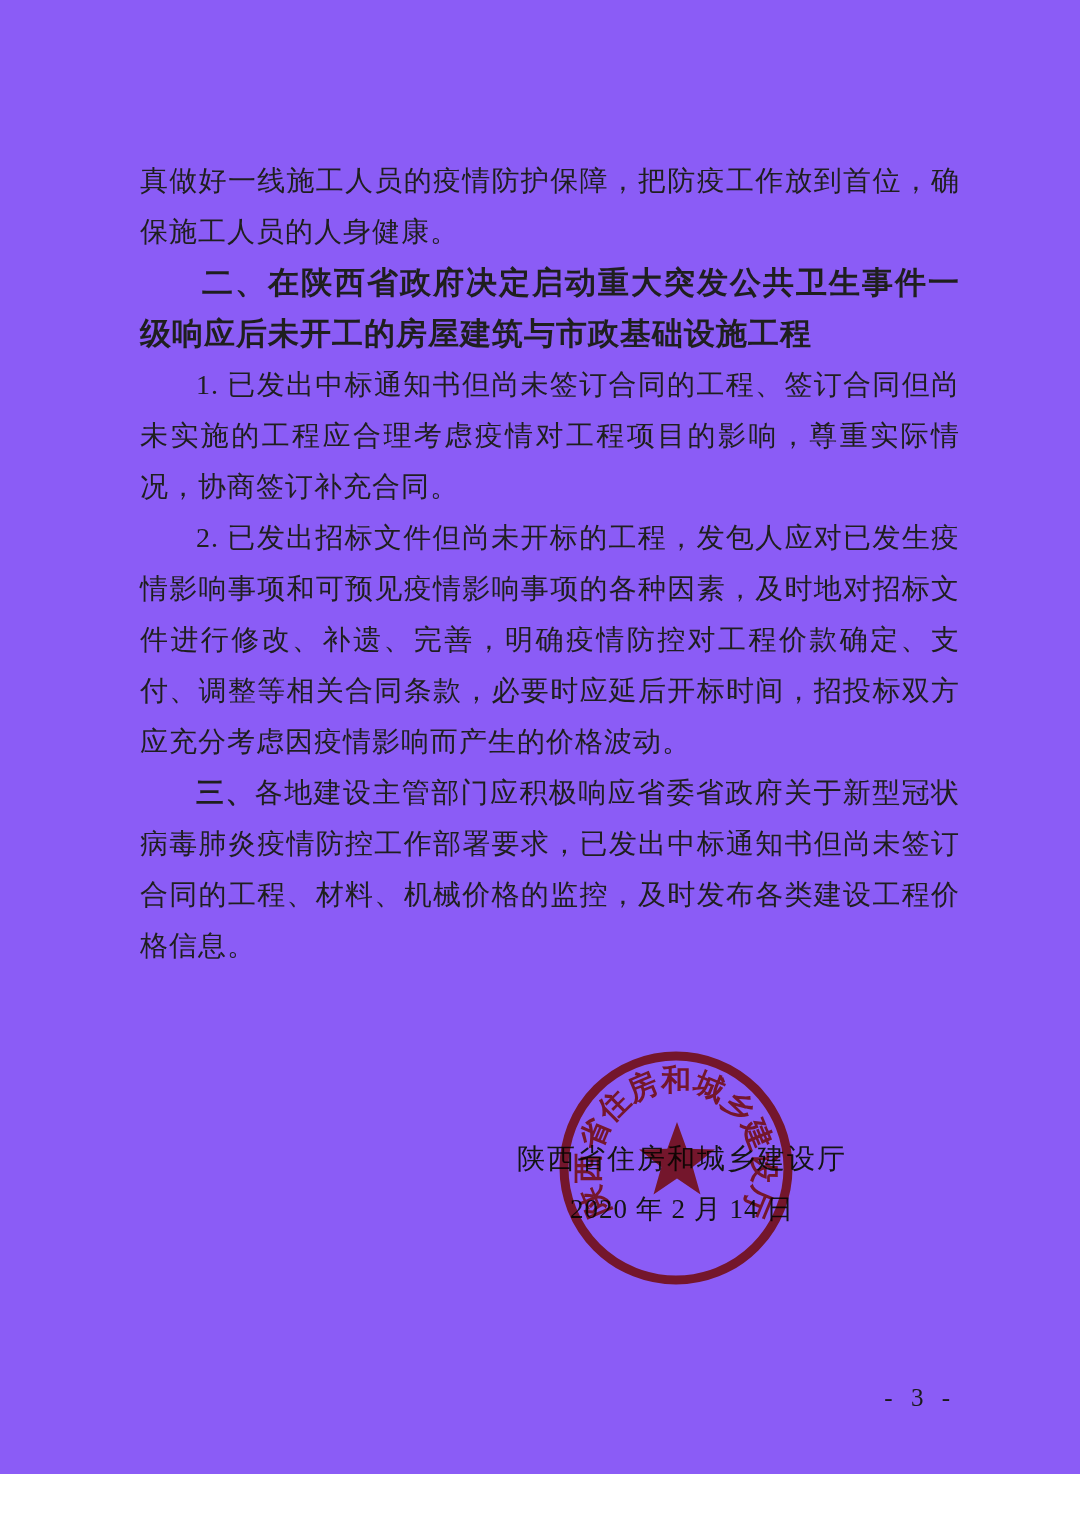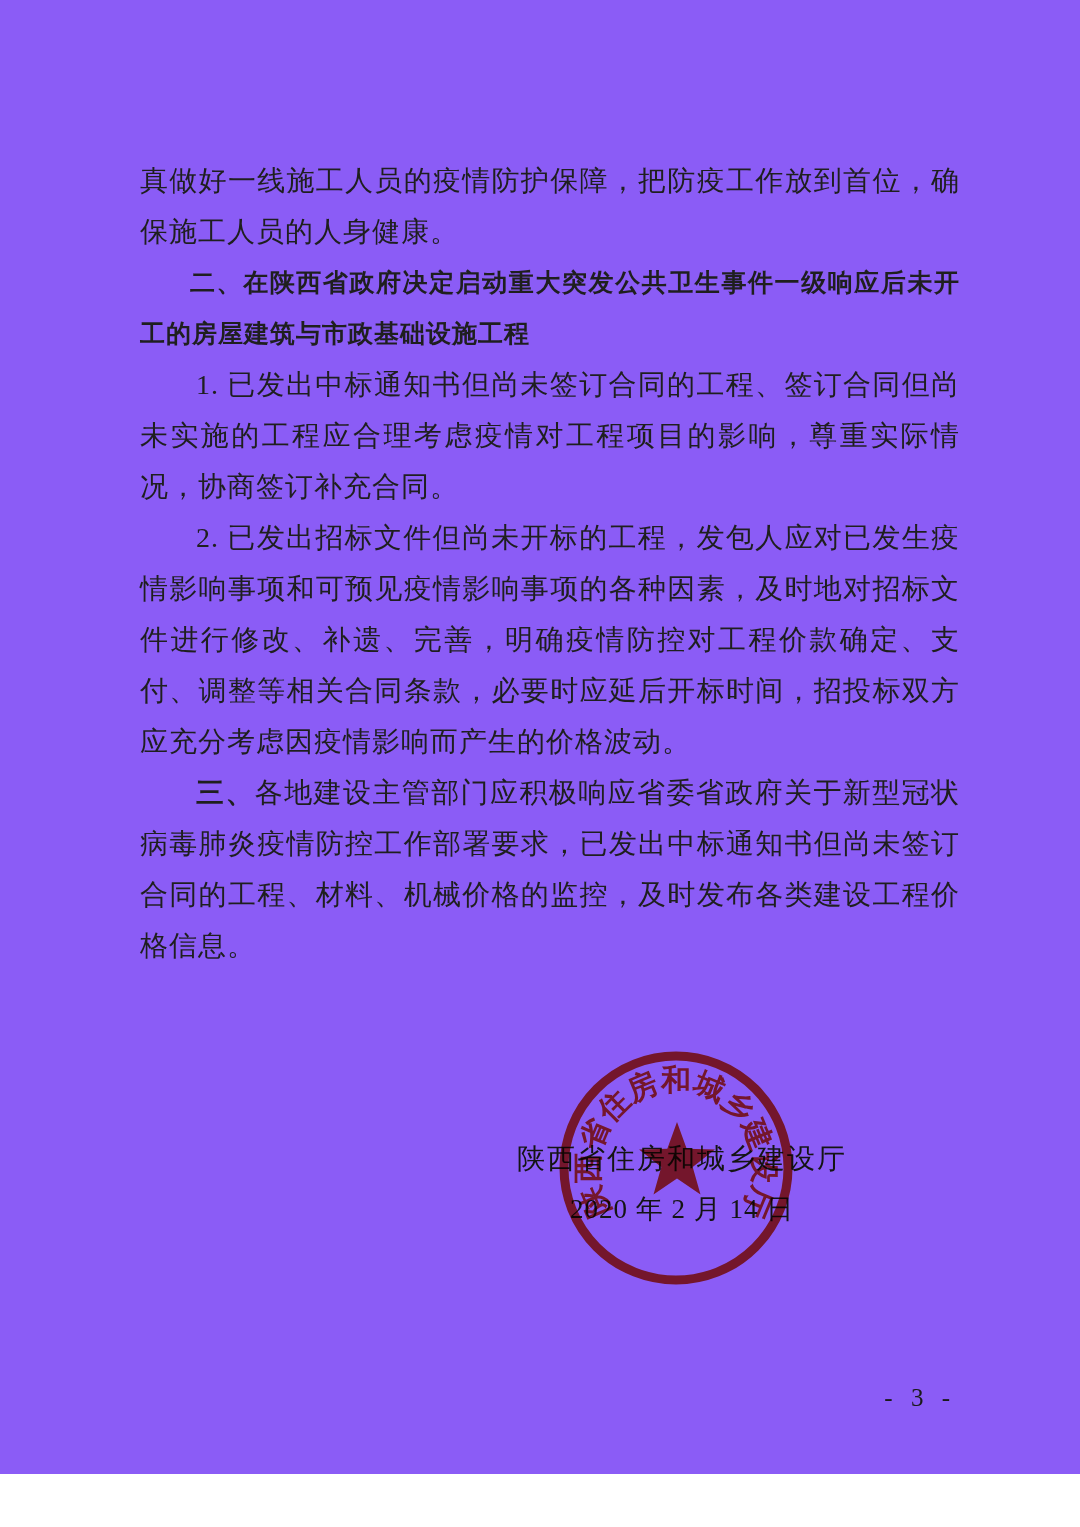--- a/index.html
+++ b/index.html
@@ -26,21 +26,21 @@
     line-height:51px;
     letter-spacing:1px;
     text-align:justify;
     text-justify:inter-ideograph;
     color:var(--ink);
   }
   .para.indent{text-indent:2em;}
   .para.heading{
     font-family:"Liberation Sans","DejaVu Sans",sans-serif;
     font-weight:bold;
-    font-size:25px;
+    font-size:31px;
   }
   .bold-prefix{
     font-family:"Liberation Sans","DejaVu Sans",sans-serif;
     font-weight:bold;
   }
   .signature-block{
     position:absolute;
     left:510px;top:1142px;
     width:344px;
     text-align:center;

